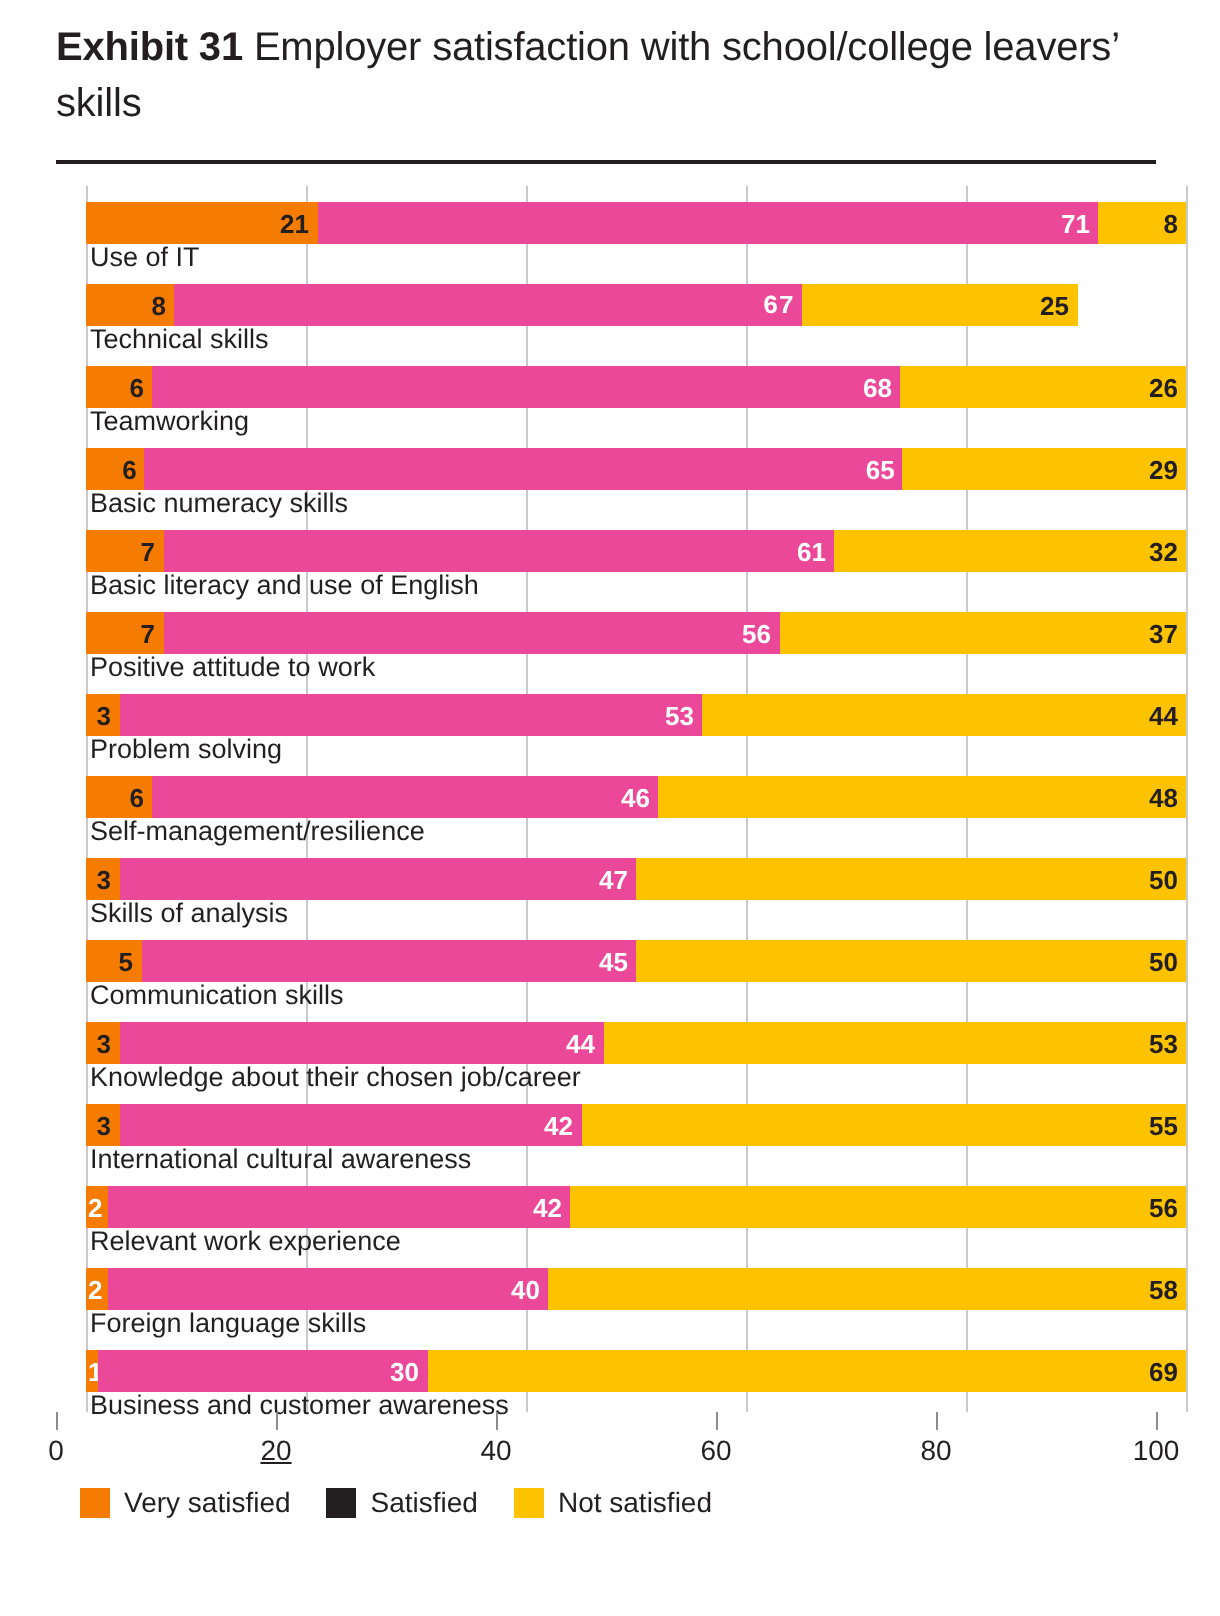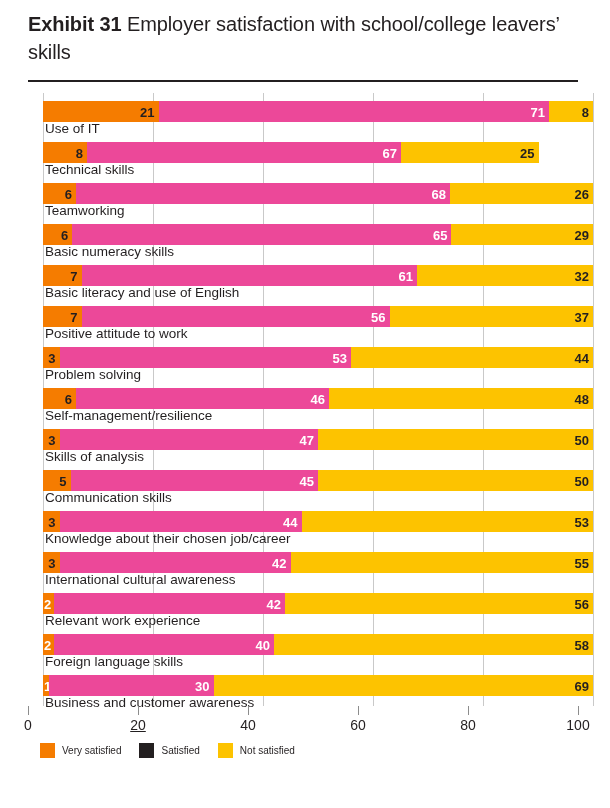--- a/index.html
+++ b/index.html
@@ -157,21 +157,21 @@
     display: flex;
     align-items: center;
     margin-right: 18px;
   }
   .legend-swatch {
     width: 15px;
     height: 15px;
     margin-right: 7px;
   }
   .legend-label {
-    font-size: 10px;
+    font-size: 14px;
     color: #231f20;
     white-space: nowrap;
   }
 </style>
 </head>
 <body>
 
 <div class="title-block">
   <span class="exhibit-no">Exhibit 31</span><span> Employer satisfaction with school/college leavers’ skills</span>
 </div>
@@ -199,21 +199,21 @@
             <span class="val">8</span>
           </div>
         </div>
         <div class="row-label">Use of IT</div>
       </div>
       <div class="row">
         <div class="bar">
           <div class="seg seg-very" style="width: 44px;">
             <span class="val">8</span>
           </div>
-          <div class="seg seg-sat" style="width: 314px;">
+          <div class="seg seg-sat" style="width: 314px; font-family: Liberation Mono, monospace;">
             <span class="val">67</span>
           </div>
           <div class="seg seg-not" style="width: 137.5px;">
             <span class="val">25</span>
           </div>
         </div>
         <div class="row-label">Technical skills</div>
       </div>
       <div class="row">
         <div class="bar">

